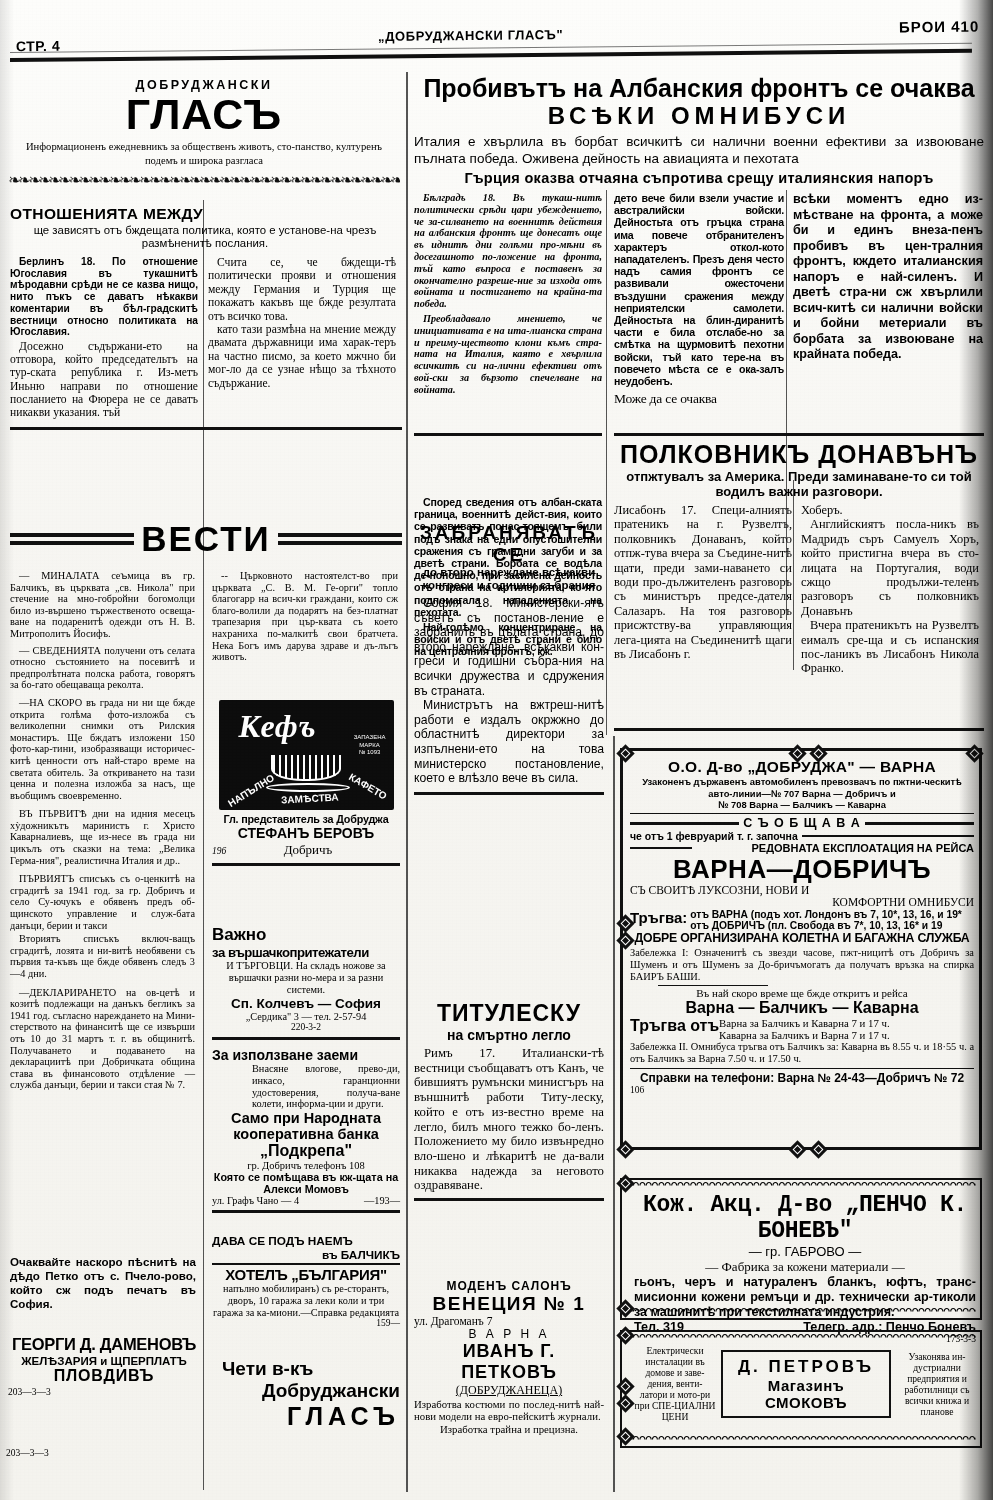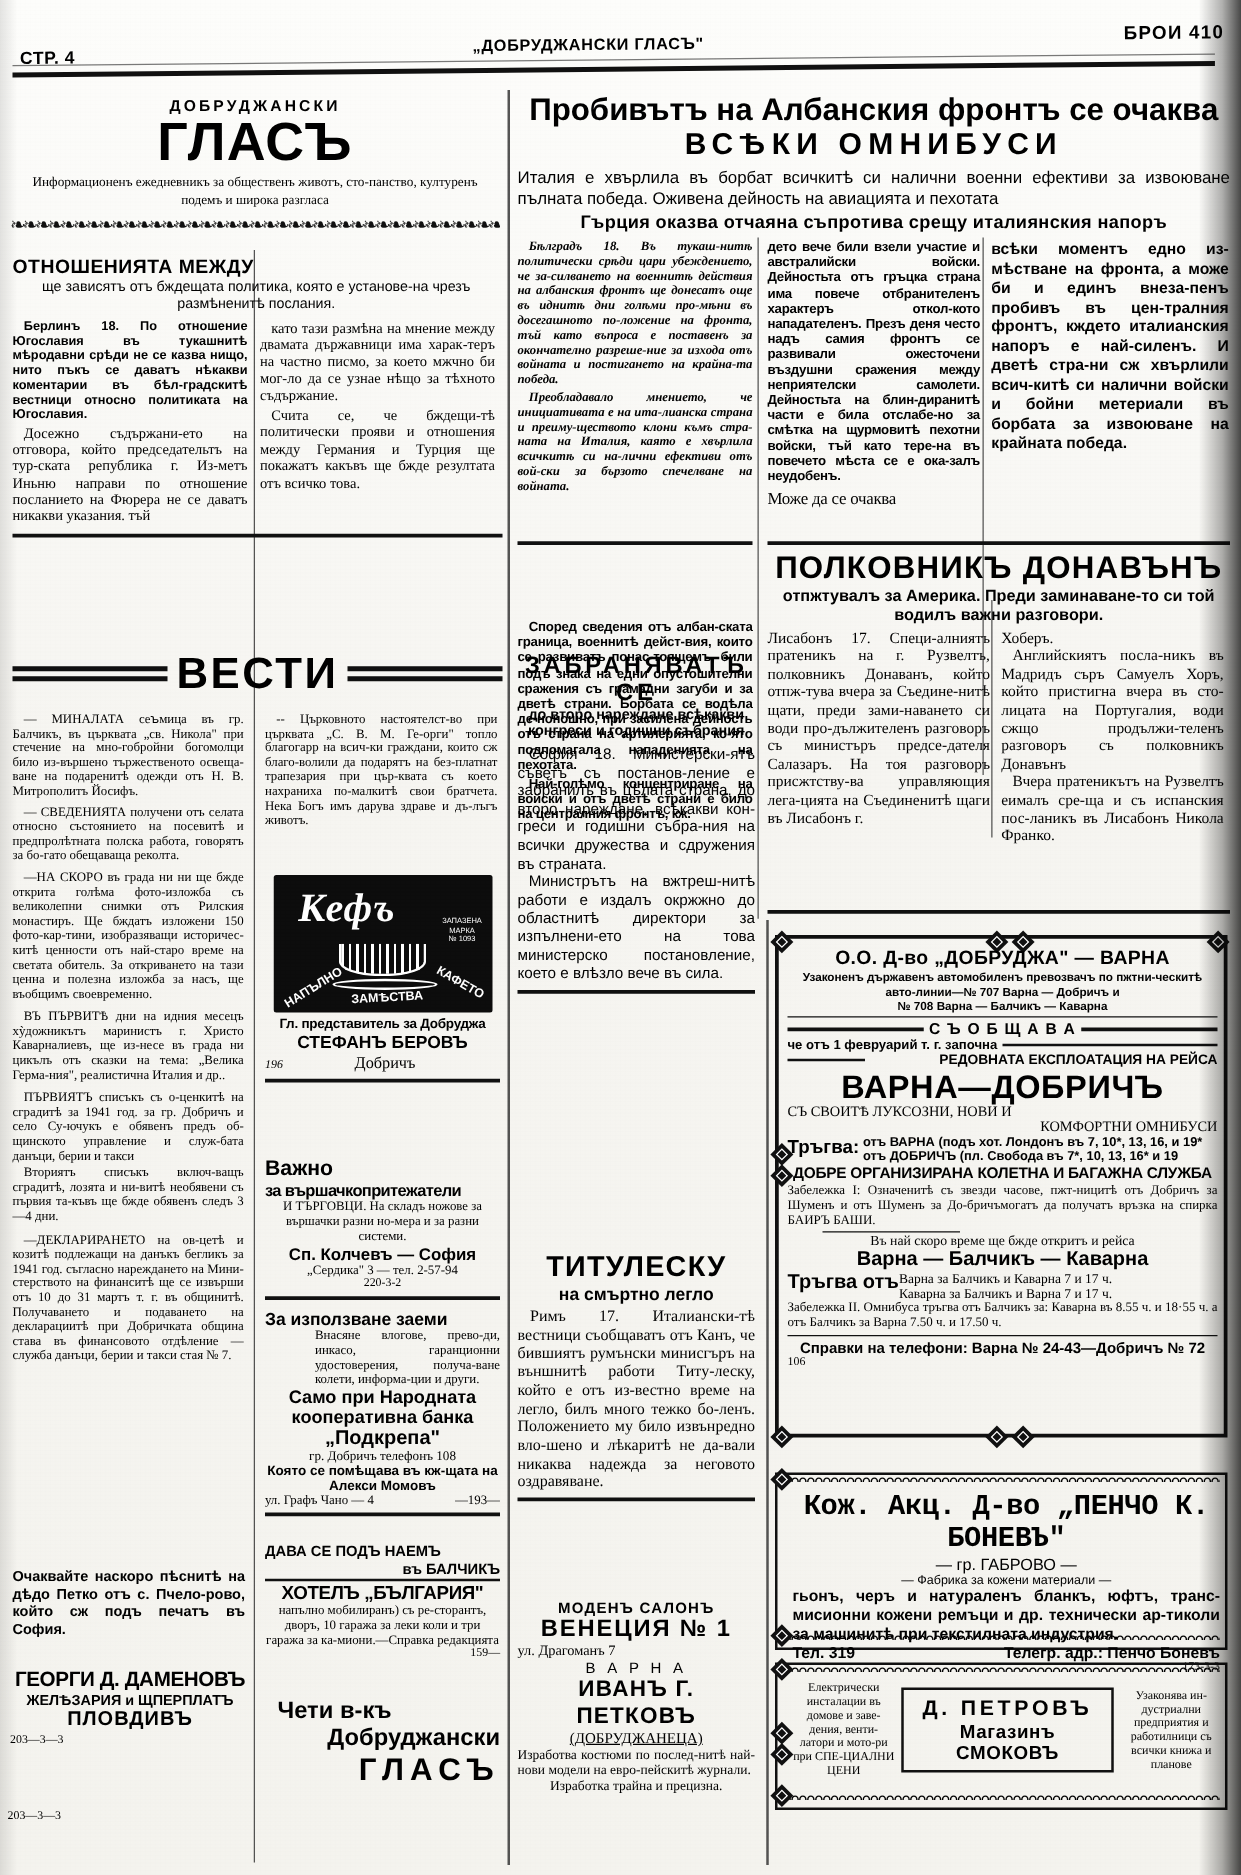--- a/index.html
+++ b/index.html
@@ -146,22 +146,22 @@
 
   <div class="col" style="left:10px;top:205px;width:390px;">
     <div class="kicker">ОТНОШЕНИЯТА МЕЖДУ</div>
     <div class="deck" style="font-size:11.4px;text-align:center;margin-top:1px;">ще зависятъ отъ бждещата политика, която е установе-на чрезъ размѣненитѣ послания.</div>
     <div style="display:flex;gap:10px;margin-top:6px;">
       <div style="width:188px;" class="bold-txt">
         <p>Берлинъ 18. По отношение Югославия въ тукашнитѣ мѣродавни срѣди не се казва нищо, нито пъкъ се даватъ нѣкакви коментарии въ бѣл-градскитѣ вестници относно политиката на Югославия.</p>
         <p style="font-family:'Liberation Serif',serif;font-weight:normal;font-size:11.6px;line-height:13.2px;">Досежно съдържани-ето на отговора, който председательтъ на тур-ската република г. Из-метъ Иньню направи по отношение посланието на Фюрера не се даватъ никакви указания. тъй</p>
       </div>
       <div style="width:188px;font-family:'Liberation Serif',serif;font-size:11.6px;line-height:13.4px;text-align:justify;">
+        <p style="margin:0;text-indent:9px;">Счита се, че бждещи-тѣ политически прояви и отношения между Германия и Турция ще покажатъ какъвъ ще бжде резултата отъ всичко това.</p>
         <p style="margin:0 0 3px;text-indent:9px;">като тази размѣна на мнение между двамата държавници има харак-теръ на частно писмо, за което мжчно би мог-ло да се узнае нѣщо за тѣхното съдържание.</p>
-        <p style="margin:0;text-indent:9px;">Счита се, че бждещи-тѣ политически прояви и отношения между Германия и Турция ще покажатъ какъвъ ще бжде резултата отъ всичко това.</p>
       </div>
     </div>
     <div class="rule-h" style="margin-top:6px;width:392px;"></div>
   </div>
 
   <div class="col" style="left:10px;top:519px;width:392px;">
     <div class="vesti-wrap">
       <div class="vesti-bars">
           <div></div>
           <div></div>
@@ -397,21 +397,21 @@
   </div>
 
   <div class="ad-frame" style="left:620px;top:1178px;width:362px;height:142px;border-width:2px;"></div>
   <div class="scallop" style="position:absolute;left:626px;top:1180px;width:350px;">ᴖᴖᴖᴖᴖᴖᴖᴖᴖᴖᴖᴖᴖᴖᴖᴖᴖᴖᴖᴖᴖᴖᴖᴖᴖᴖᴖᴖᴖᴖᴖᴖᴖᴖᴖᴖᴖᴖᴖᴖᴖᴖᴖᴖᴖᴖᴖᴖᴖᴖᴖᴖᴖᴖᴖᴖᴖᴖᴖᴖᴖᴖᴖᴖᴖᴖᴖᴖᴖᴖ</div>
   <div class="scallop" style="position:absolute;left:626px;top:1306px;width:350px;">ᴖᴖᴖᴖᴖᴖᴖᴖᴖᴖᴖᴖᴖᴖᴖᴖᴖᴖᴖᴖᴖᴖᴖᴖᴖᴖᴖᴖᴖᴖᴖᴖᴖᴖᴖᴖᴖᴖᴖᴖᴖᴖᴖᴖᴖᴖᴖᴖᴖᴖᴖᴖᴖᴖᴖᴖᴖᴖᴖᴖᴖᴖᴖᴖᴖᴖᴖᴖᴖᴖ</div>
   <div class="corner-dia" style="left:619px;top:1177px;"></div>
   <div class="corner-dia" style="left:619px;top:1302px;"></div>
   <div class="col" style="left:634px;top:1192px;width:342px;">
     <div style="font-family:Liberation Mono, monospace;font-weight:bold;font-size:23px;text-align:center;letter-spacing:-.3px;">Кож. Акц. Д-во „ПЕНЧО К. БОНЕВЪ"</div>
     <div style="font-family:'Liberation Sans',sans-serif;font-size:13px;text-align:center;">— гр. ГАБРОВО —</div>
-    <div style="font-family:Liberation Sans, sans-serif;font-size:10px;text-align:center;">— Фабрика за кожени материали —</div>
+    <div style="font-family:Liberation Serif, serif;font-size:13px;text-align:center;">— Фабрика за кожени материали —</div>
     <div style="font-family:'Liberation Sans',sans-serif;font-weight:bold;font-size:12.6px;line-height:15px;text-align:justify;">гьонъ, черъ и натураленъ бланкъ, юфтъ, транс-мисионни кожени ремъци и др. технически ар-тиколи за машинитѣ при текстилната индустрия.</div>
     <div style="display:flex;justify-content:space-between;font-family:'Liberation Sans',sans-serif;font-weight:bold;font-size:12.6px;">
       <span>Тел. 319</span>
       <span>Телегр. адр.: Пенчо Боневъ</span>
     </div>
     <div class="num" style="text-align:right;">173-3-3</div>
   </div>
 
   <div class="ad-frame" style="left:620px;top:1330px;width:362px;height:118px;border-width:2px;"></div>
   <div class="scallop" style="position:absolute;left:626px;top:1332px;width:350px;">ᴖᴖᴖᴖᴖᴖᴖᴖᴖᴖᴖᴖᴖᴖᴖᴖᴖᴖᴖᴖᴖᴖᴖᴖᴖᴖᴖᴖᴖᴖᴖᴖᴖᴖᴖᴖᴖᴖᴖᴖᴖᴖᴖᴖᴖᴖᴖᴖᴖᴖᴖᴖᴖᴖᴖᴖᴖᴖᴖᴖᴖᴖᴖᴖᴖᴖᴖᴖᴖᴖ</div>

